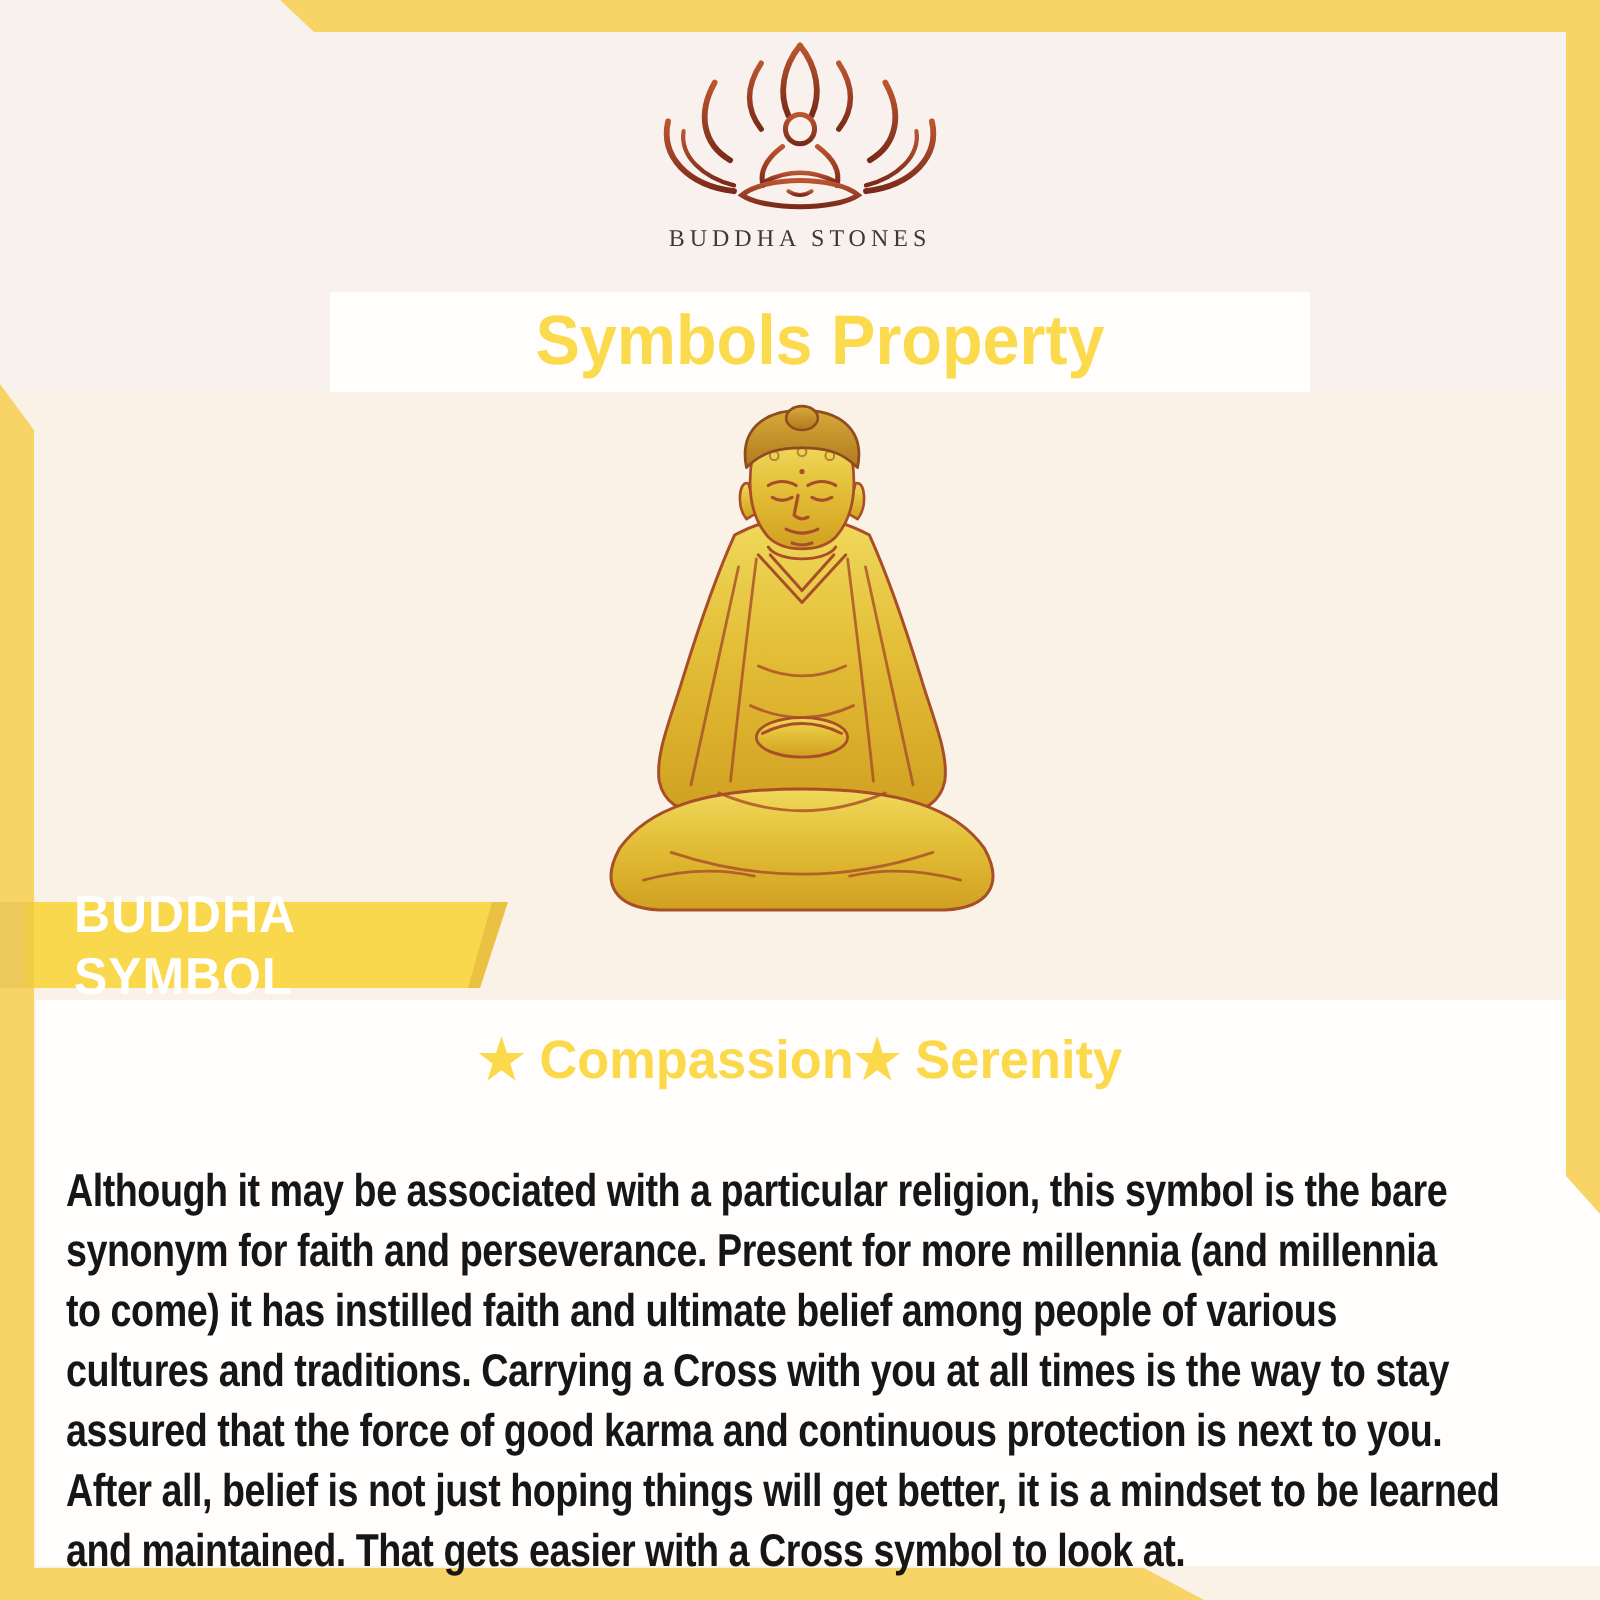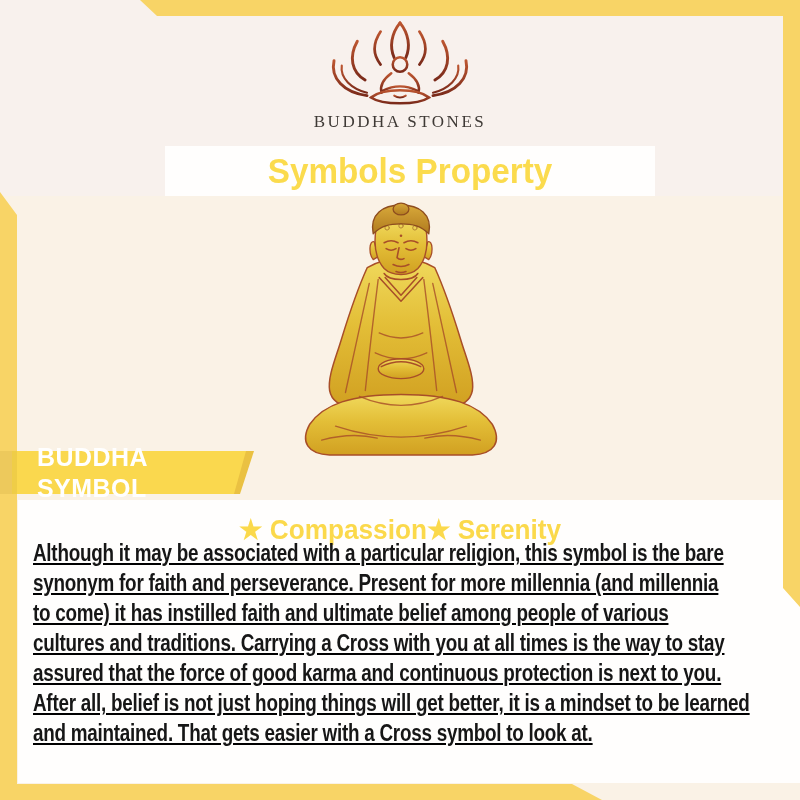--- a/index.html
+++ b/index.html
@@ -17,21 +17,21 @@
   
   .overlay{left:0;top:0;width:800px;height:800px;pointer-events:none;}
   .ribbon{fill:var(--ribbon_yellow);}
   .banner-main{fill:var(--banner_yellow);}
   .banner-fold{fill:var(--banner_fold);}
   .strip-shade{fill:rgba(150,105,10,0.10);}
   
   .logo{left:320px;top:18px;width:160px;height:97px;}
   .brand{
     left:0;top:112px;width:800px;text-align:center;
-    font-family:"Liberation Serif",serif;font-size:17px;letter-spacing:2.5px;
+    font-family:"Liberation Serif",serif;font-size:12px;letter-spacing:2.5px;
     color:var(--brand_text);
   }
   .page-title{
     left:165px;top:146px;width:490px;height:50px;
     display:flex;align-items:center;justify-content:center;
     font-size:35px;font-weight:700;color:var(--title_yellow);
     transform:scaleX(0.95);
   }
   
   .buddha{left:282px;top:202px;width:238px;height:258px;}
@@ -40,21 +40,21 @@
     left:12px;top:451px;width:226px;height:43px;
     display:flex;align-items:center;padding-left:26px;box-sizing:border-box;
     font-size:26px;font-weight:700;color:#FFFFFF;letter-spacing:0.5px;
     transform:scaleX(0.96);transform-origin:left center;
   }
   .subtitle{
     left:0;top:514px;width:800px;text-align:center;
     font-size:27px;font-weight:700;color:var(--subtitle_yellow);
     transform:scaleX(0.97);
   }
-  .body-text{left:33px;top:538px;width:760px;text-decoration:underline;}
+  .body-text{left:33px;top:580px;width:760px;}
   .body-line{
     height:30px;line-height:30px;white-space:nowrap;
     font-size:23px;font-weight:700;letter-spacing:-0.3px;color:var(--body_text);
     transform:scaleX(0.82);transform-origin:left center;
   }
 </style>
 </head>
 <body>
 
 <div class="stage">

